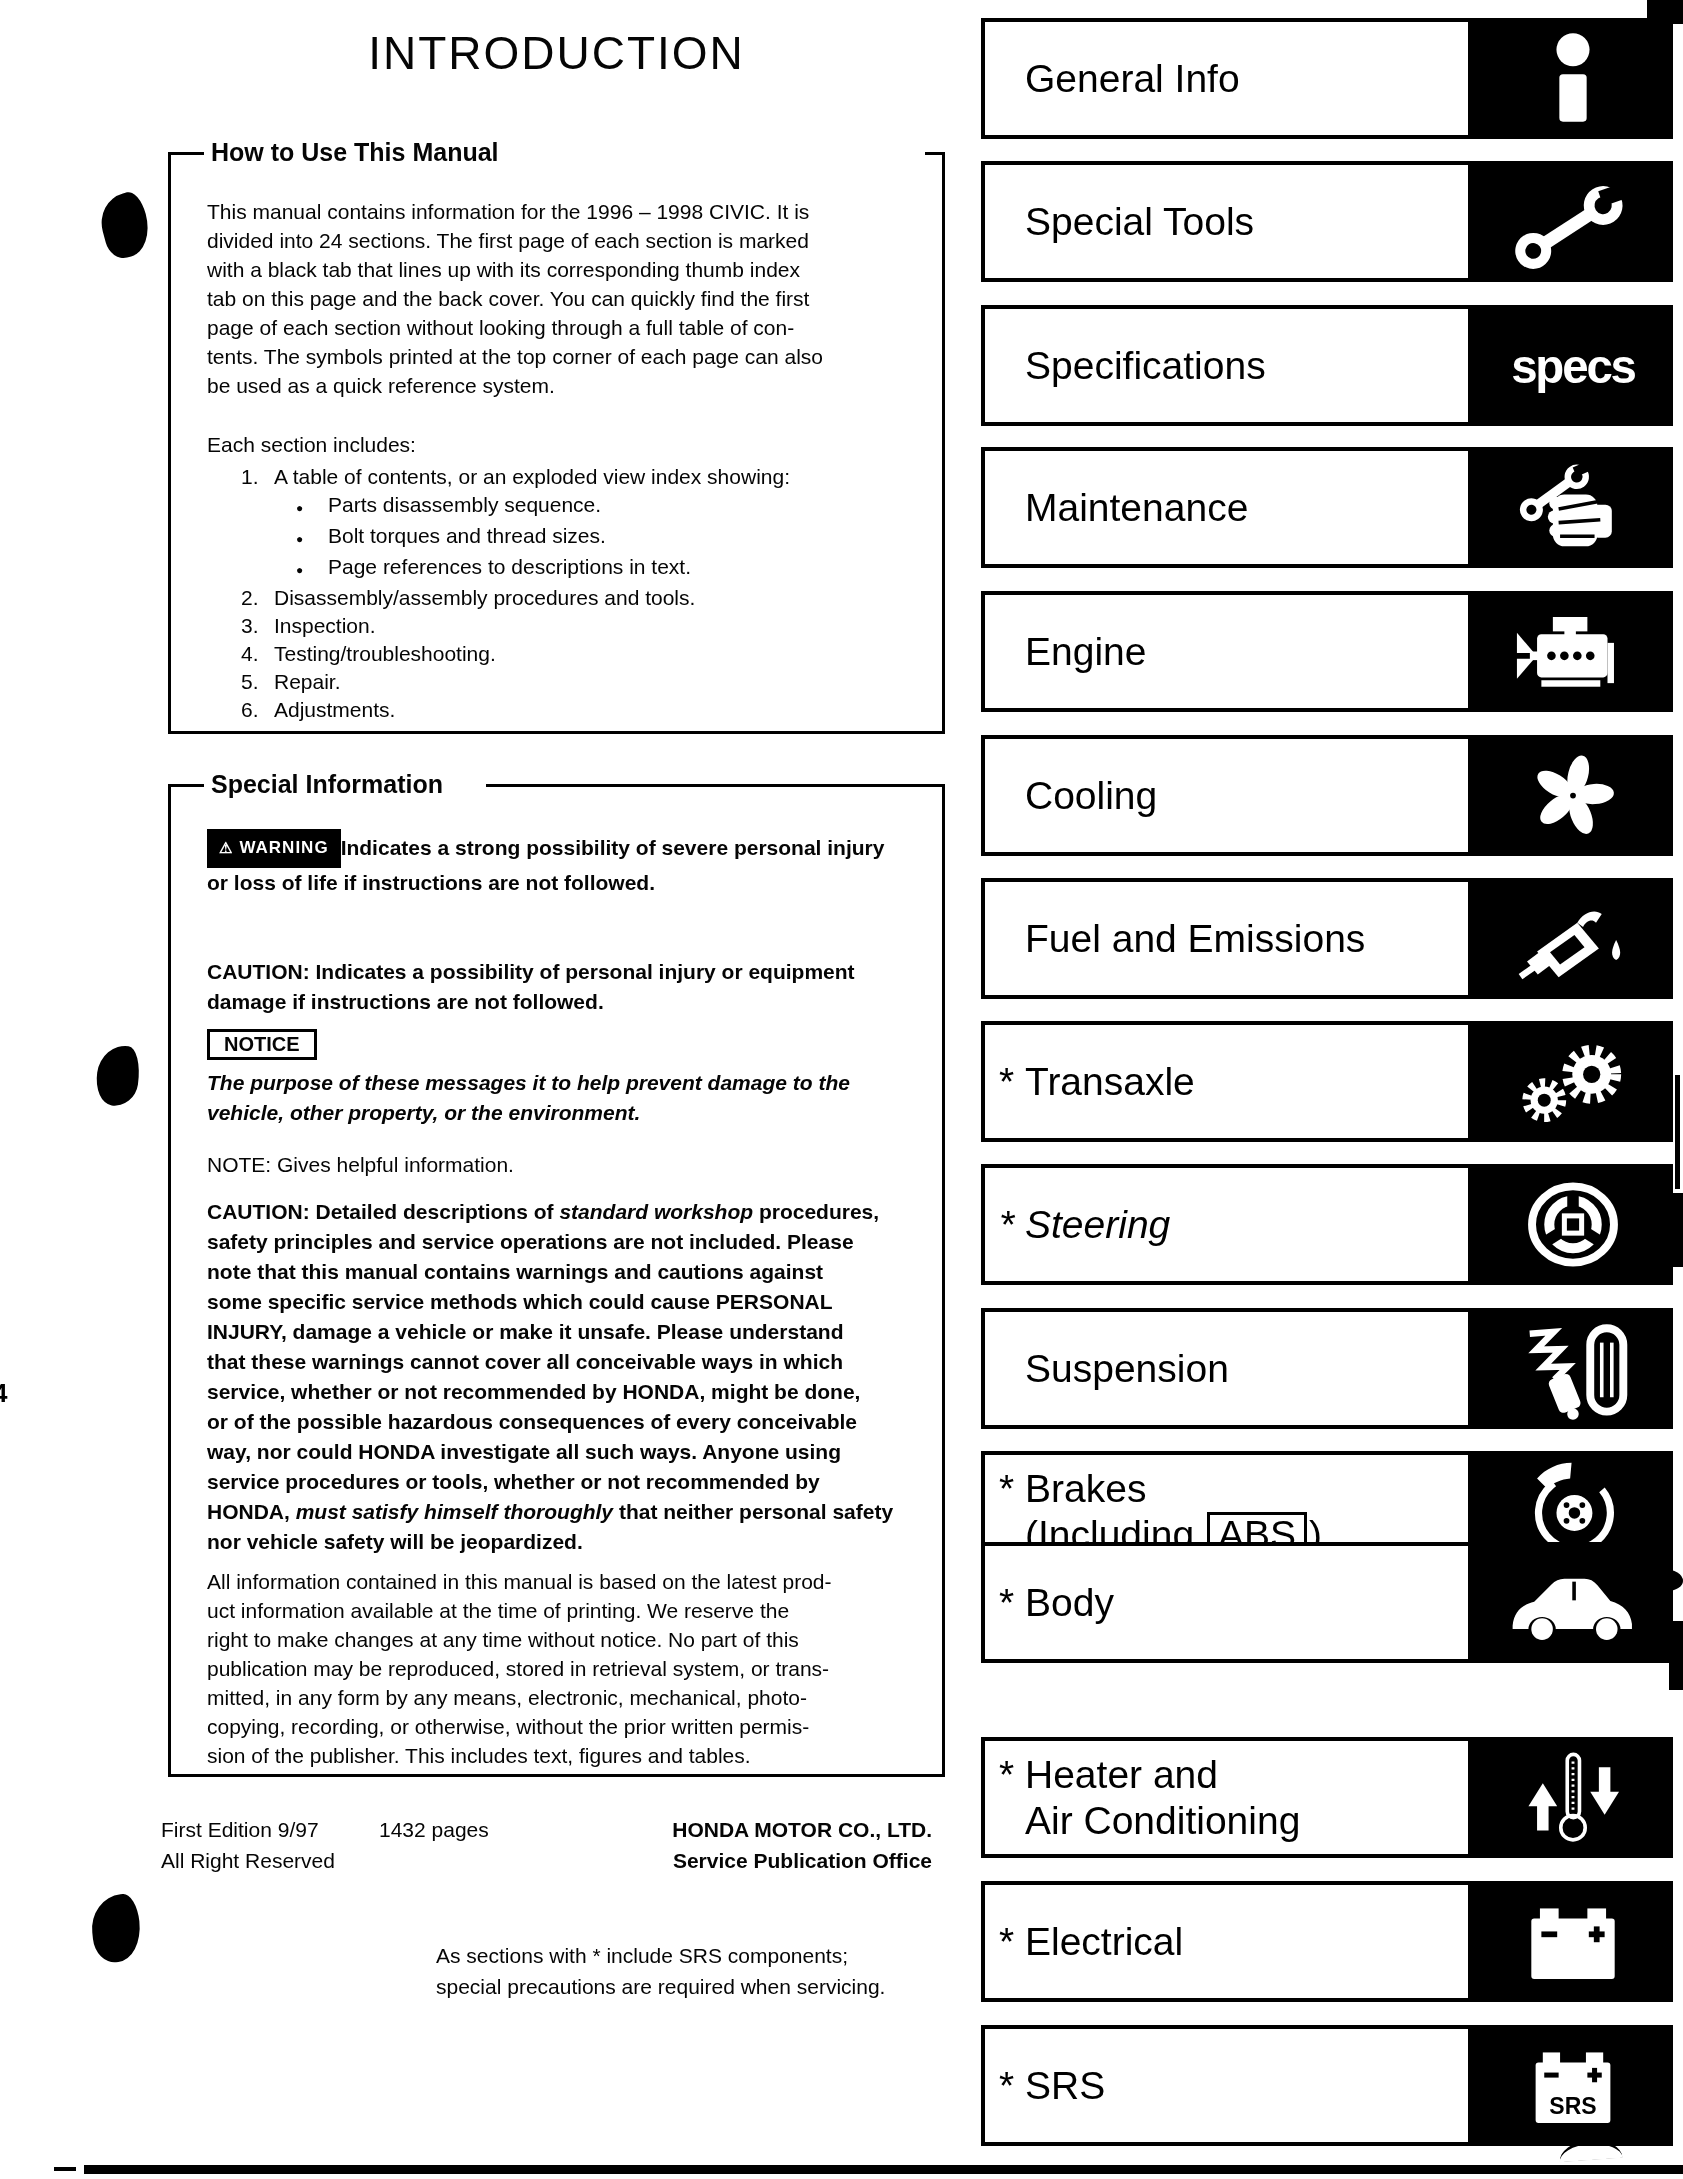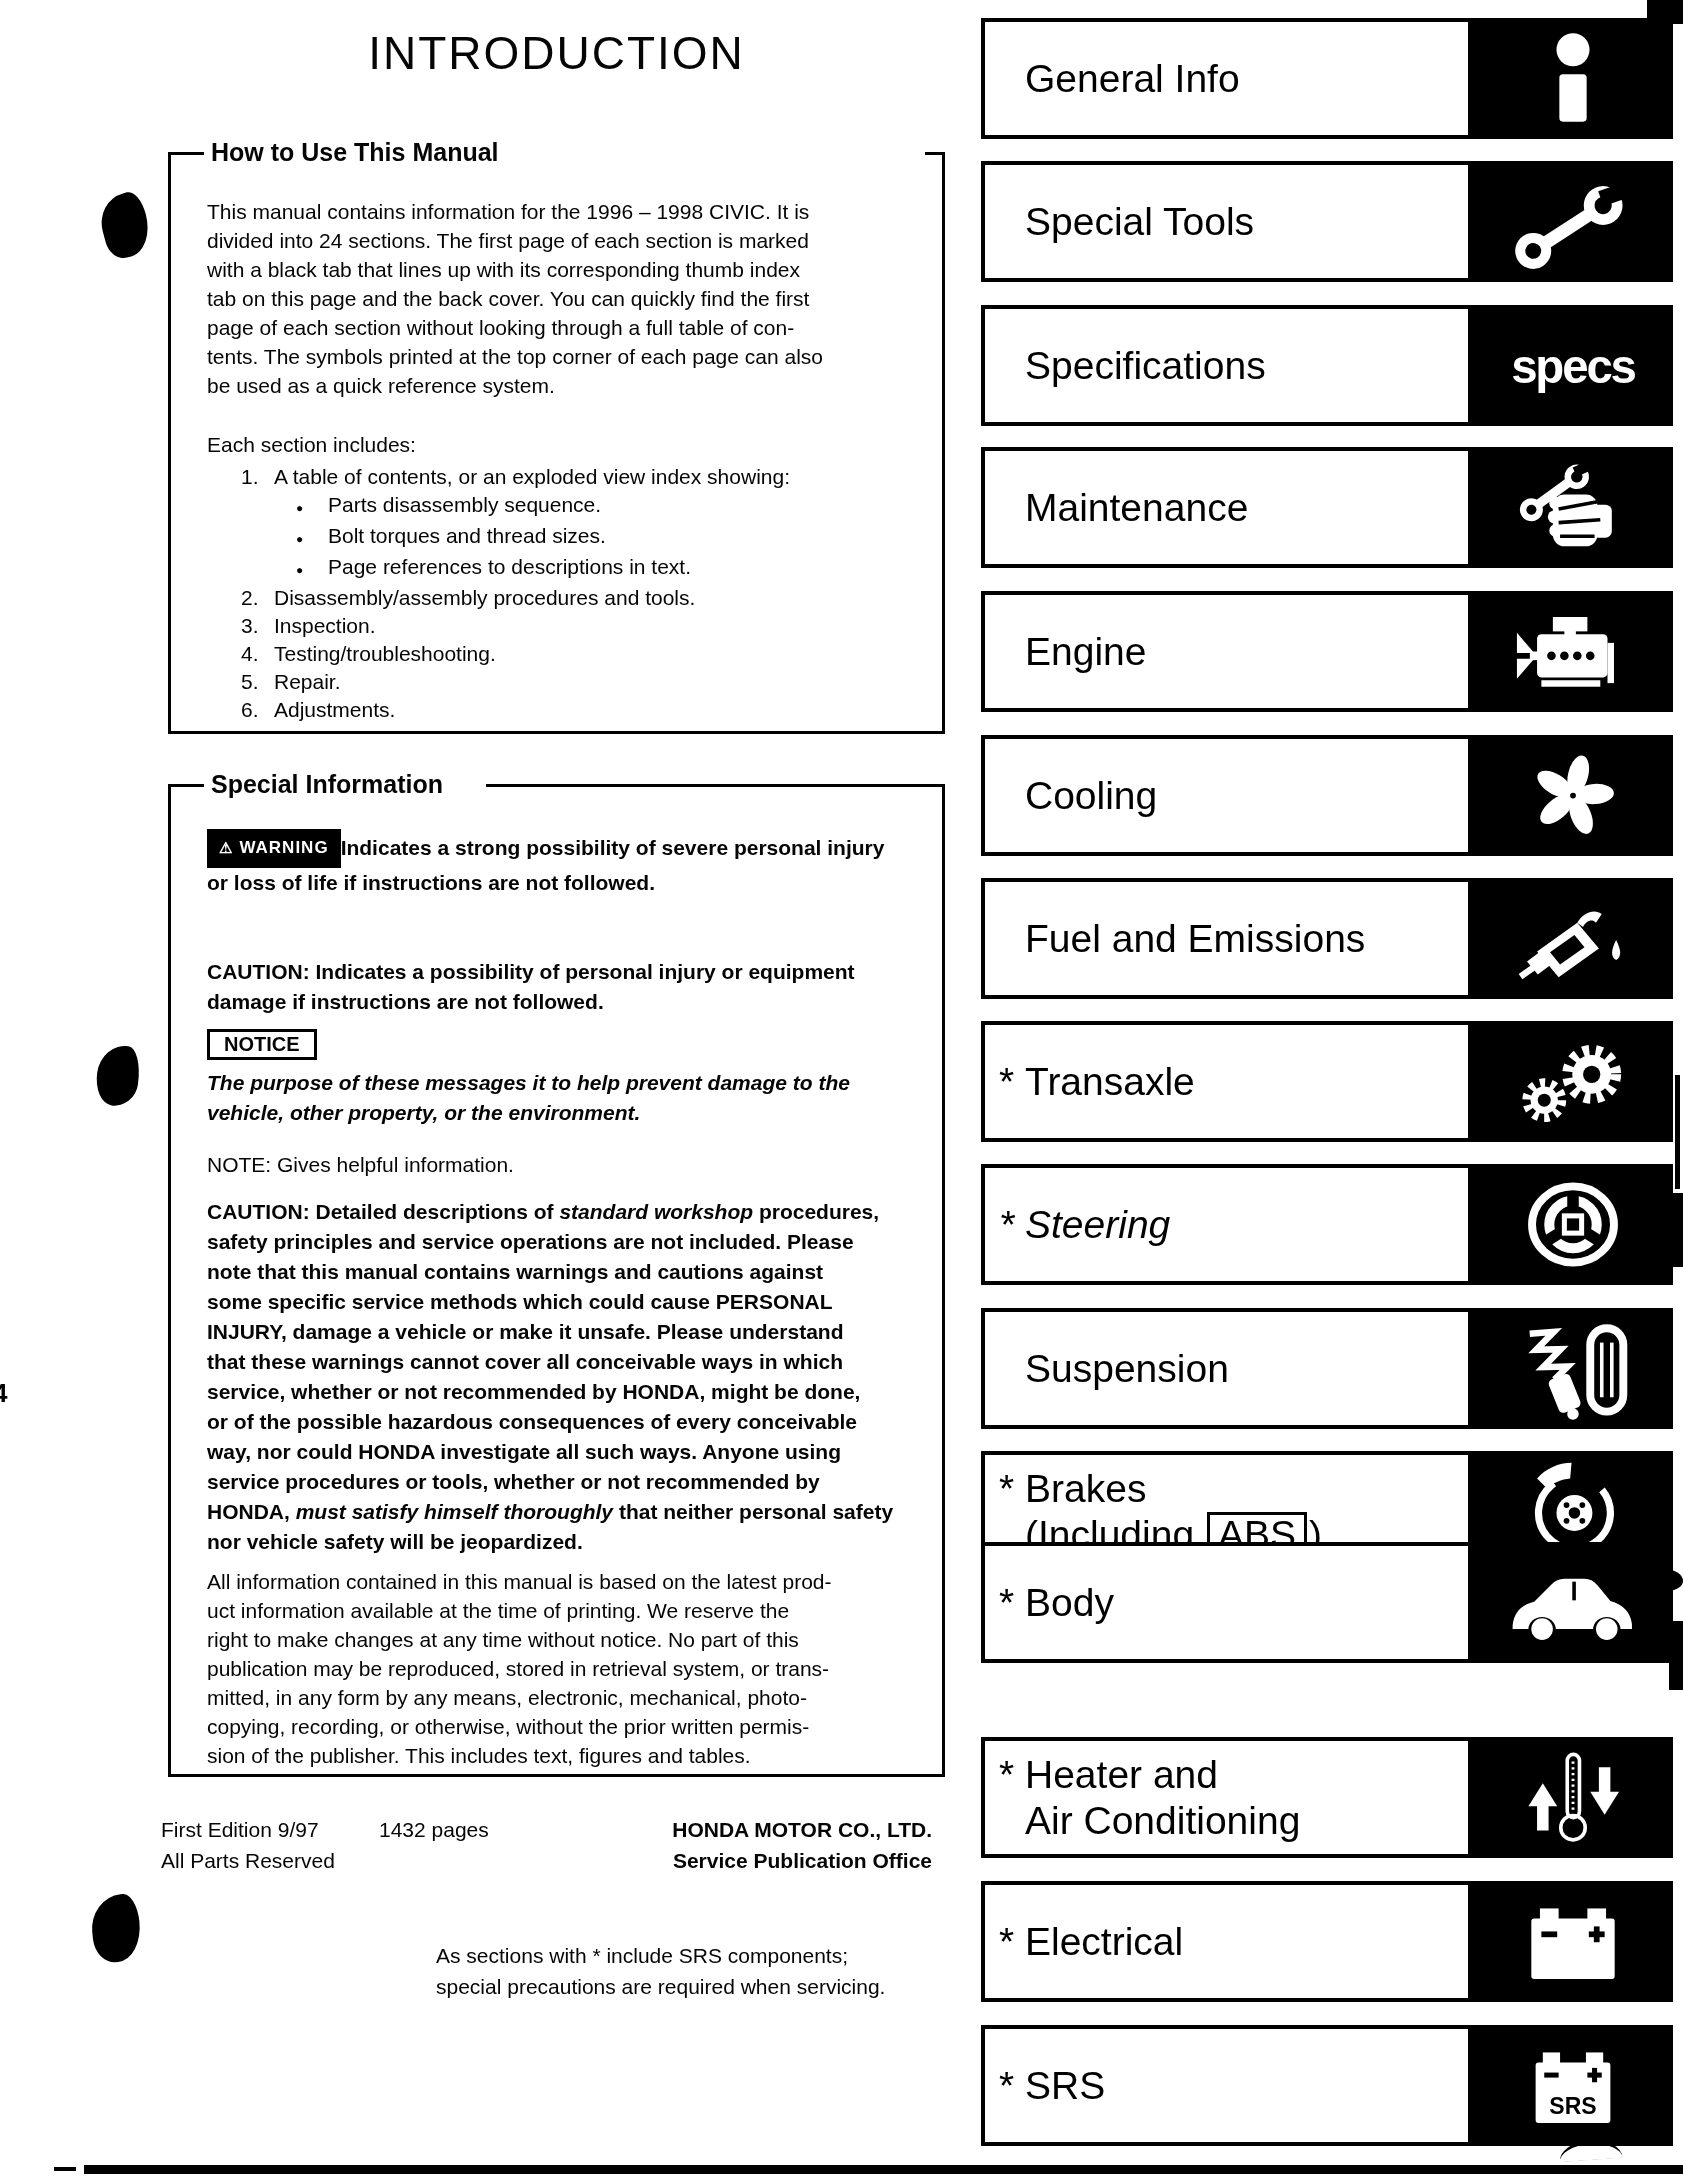--- a/index.html
+++ b/index.html
@@ -170,21 +170,21 @@
 right to make changes at any time without notice. No part of this
 publication may be reproduced, stored in retrieval system, or trans-
 mitted, in any form by any means, electronic, mechanical, photo-
 copying, recording, or otherwise, without the prior written permis-
 sion of the publisher. This includes text, figures and tables.</p>
     </div>
   </section>
 
   <div class="ft" id="ft-edition">First Edition 9/97</div>
   <div class="ft" id="ft-pages">1432 pages</div>
-  <div class="ft" id="ft-rights">All Parts Reserved</div>
+  <div class="ft" id="ft-rights">All Right Reserved</div>
   <div class="ft" id="ft-company">HONDA MOTOR CO., LTD.</div>
   <div class="ft" id="ft-office">Service Publication Office</div>
   <div id="srs-note">As sections with * include SRS components;
 special precautions are required when servicing.</div>
 
   <div class="tab-index">
       <div class="tab" style="top: 18px;">
         <div class="tab-white">
           <div class="tab-label">
             <span class="l1">General Info</span>

